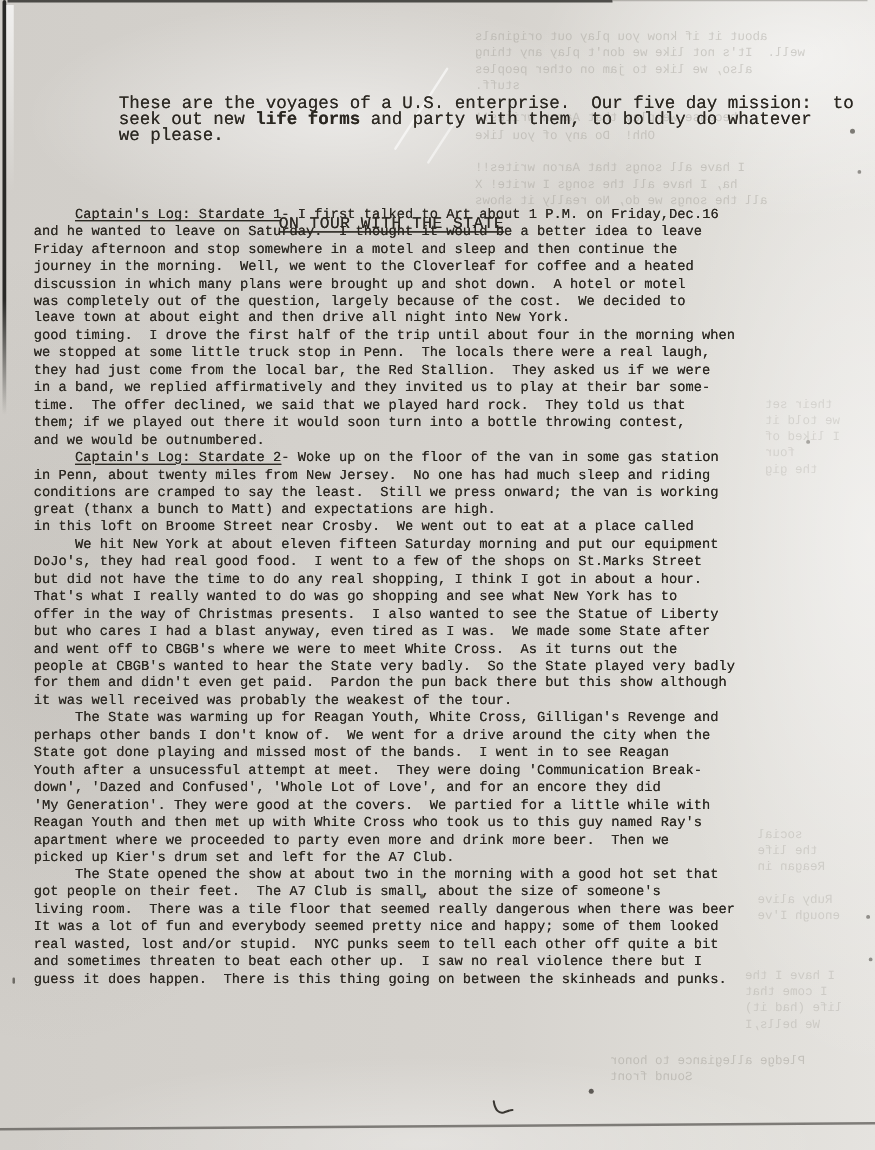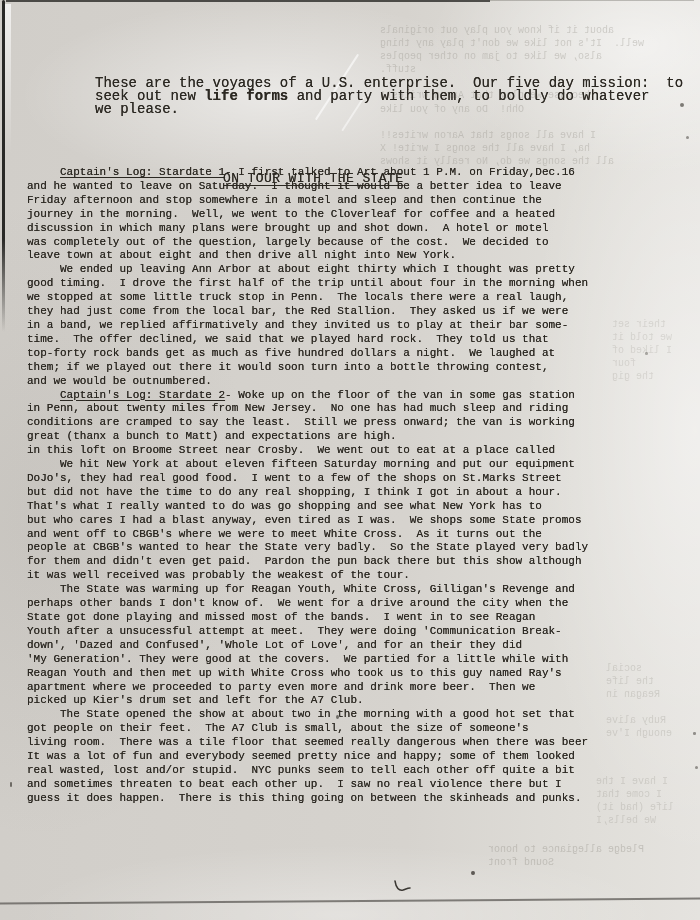--- a/index.html
+++ b/index.html
@@ -90,54 +90,53 @@
       <div>
         <div class="tline"><span>     </span><span class="u">Captain's Log: Stardate 1</span><span>- I first talked to Art about 1 P.M. on Friday,Dec.16</span></div>
         <div class="tline"><span>and he wanted to leave on Saturday.  I thought it would be a better idea to leave</span></div>
         <div class="tline"><span>Friday afternoon and stop somewhere in a motel and sleep and then continue the</span></div>
         <div class="tline"><span>journey in the morning.  Well, we went to the Cloverleaf for coffee and a heated</span></div>
         <div class="tline"><span>discussion in which many plans were brought up and shot down.  A hotel or motel</span></div>
         <div class="tline"><span>was completely out of the question, largely because of the cost.  We decided to</span></div>
         <div class="tline"><span>leave town at about eight and then drive all night into New York.</span></div>
       </div>
       <div>
-        <div class="tline"><span>     We ended up leaving Ann Arbor at about eight thirty which I thought was pretty</span></div>
         <div class="tline"><span>good timing.  I drove the first half of the trip until about four in the morning when</span></div>
         <div class="tline"><span>we stopped at some little truck stop in Penn.  The locals there were a real laugh,</span></div>
         <div class="tline"><span>they had just come from the local bar, the Red Stallion.  They asked us if we were</span></div>
         <div class="tline"><span>in a band, we replied affirmatively and they invited us to play at their bar some-</span></div>
         <div class="tline"><span>time.  The offer declined, we said that we played hard rock.  They told us that</span></div>
-        <div class="tline"><span>top-forty rock bands get as much as five hundred dollars a night.  We laughed at</span></div>
         <div class="tline"><span>them; if we played out there it would soon turn into a bottle throwing contest,</span></div>
         <div class="tline"><span>and we would be outnumbered.</span></div>
       </div>
       <div>
         <div class="tline"><span>     </span><span class="u">Captain's Log: Stardate 2</span><span>- Woke up on the floor of the van in some gas station</span></div>
         <div class="tline"><span>in Penn, about twenty miles from New Jersey.  No one has had much sleep and riding</span></div>
         <div class="tline"><span>conditions are cramped to say the least.  Still we press onward; the van is working</span></div>
         <div class="tline"><span>great (thanx a bunch to Matt) and expectations are high.</span></div>
       </div>
       <div>
         <div class="tline"><span>in this loft on Broome Street near Crosby.  We went out to eat at a place called</span></div>
         <div class="tline"><span>     We hit New York at about eleven fifteen Saturday morning and put our equipment</span></div>
         <div class="tline"><span>DoJo's, they had real good food.  I went to a few of the shops on St.Marks Street</span></div>
         <div class="tline"><span>but did not have the time to do any real shopping, I think I got in about a hour.</span></div>
         <div class="tline"><span>That's what I really wanted to do was go shopping and see what New York has to</span></div>
-        <div class="tline"><span>but who cares I had a blast anyway, even tired as I was.  We shops some State promos</span></div>
+        <div class="tline"><span>offer in the way of Christmas presents.  I also wanted to see the Statue of Liberty</span></div>
+        <div class="tline"><span>but who cares I had a blast anyway, even tired as I was.  We made some State after</span></div>
         <div class="tline"><span>and went off to CBGB's where we were to meet White Cross.  As it turns out the</span></div>
         <div class="tline"><span>people at CBGB's wanted to hear the State very badly.  So the State played very badly</span></div>
         <div class="tline"><span>for them and didn't even get paid.  Pardon the pun back there but this show although</span></div>
         <div class="tline"><span>it was well received was probably the weakest of the tour.</span></div>
       </div>
       <div>
         <div class="tline"><span>     The State was warming up for Reagan Youth, White Cross, Gilligan's Revenge and</span></div>
         <div class="tline"><span>perhaps other bands I don't know of.  We went for a drive around the city when the</span></div>
         <div class="tline"><span>State got done playing and missed most of the bands.  I went in to see Reagan</span></div>
         <div class="tline"><span>Youth after a unsucessful attempt at meet.  They were doing 'Communication Break-</span></div>
-        <div class="tline"><span>down', 'Dazed and Confused', 'Whole Lot of Love', and for an their they did</span></div>
+        <div class="tline"><span>down', 'Dazed and Confused', 'Whole Lot of Love', and for an encore they did</span></div>
         <div class="tline"><span>'My Generation'. They were good at the covers.  We partied for a little while with</span></div>
         <div class="tline"><span>Reagan Youth and then met up with White Cross who took us to this guy named Ray's</span></div>
         <div class="tline"><span>apartment where we proceeded to party even more and drink more beer.  Then we</span></div>
         <div class="tline"><span>picked up Kier's drum set and left for the A7 Club.</span></div>
       </div>
       <div>
         <div class="tline"><span>     The State opened the show at about two in the morning with a good hot set that</span></div>
         <div class="tline"><span>got people on their feet.  The A7 Club is small, about the size of someone's</span></div>
         <div class="tline"><span>living room.  There was a tile floor that seemed really dangerous when there was beer</span></div>
         <div class="tline"><span>It was a lot of fun and everybody seemed pretty nice and happy; some of them looked</span></div>

